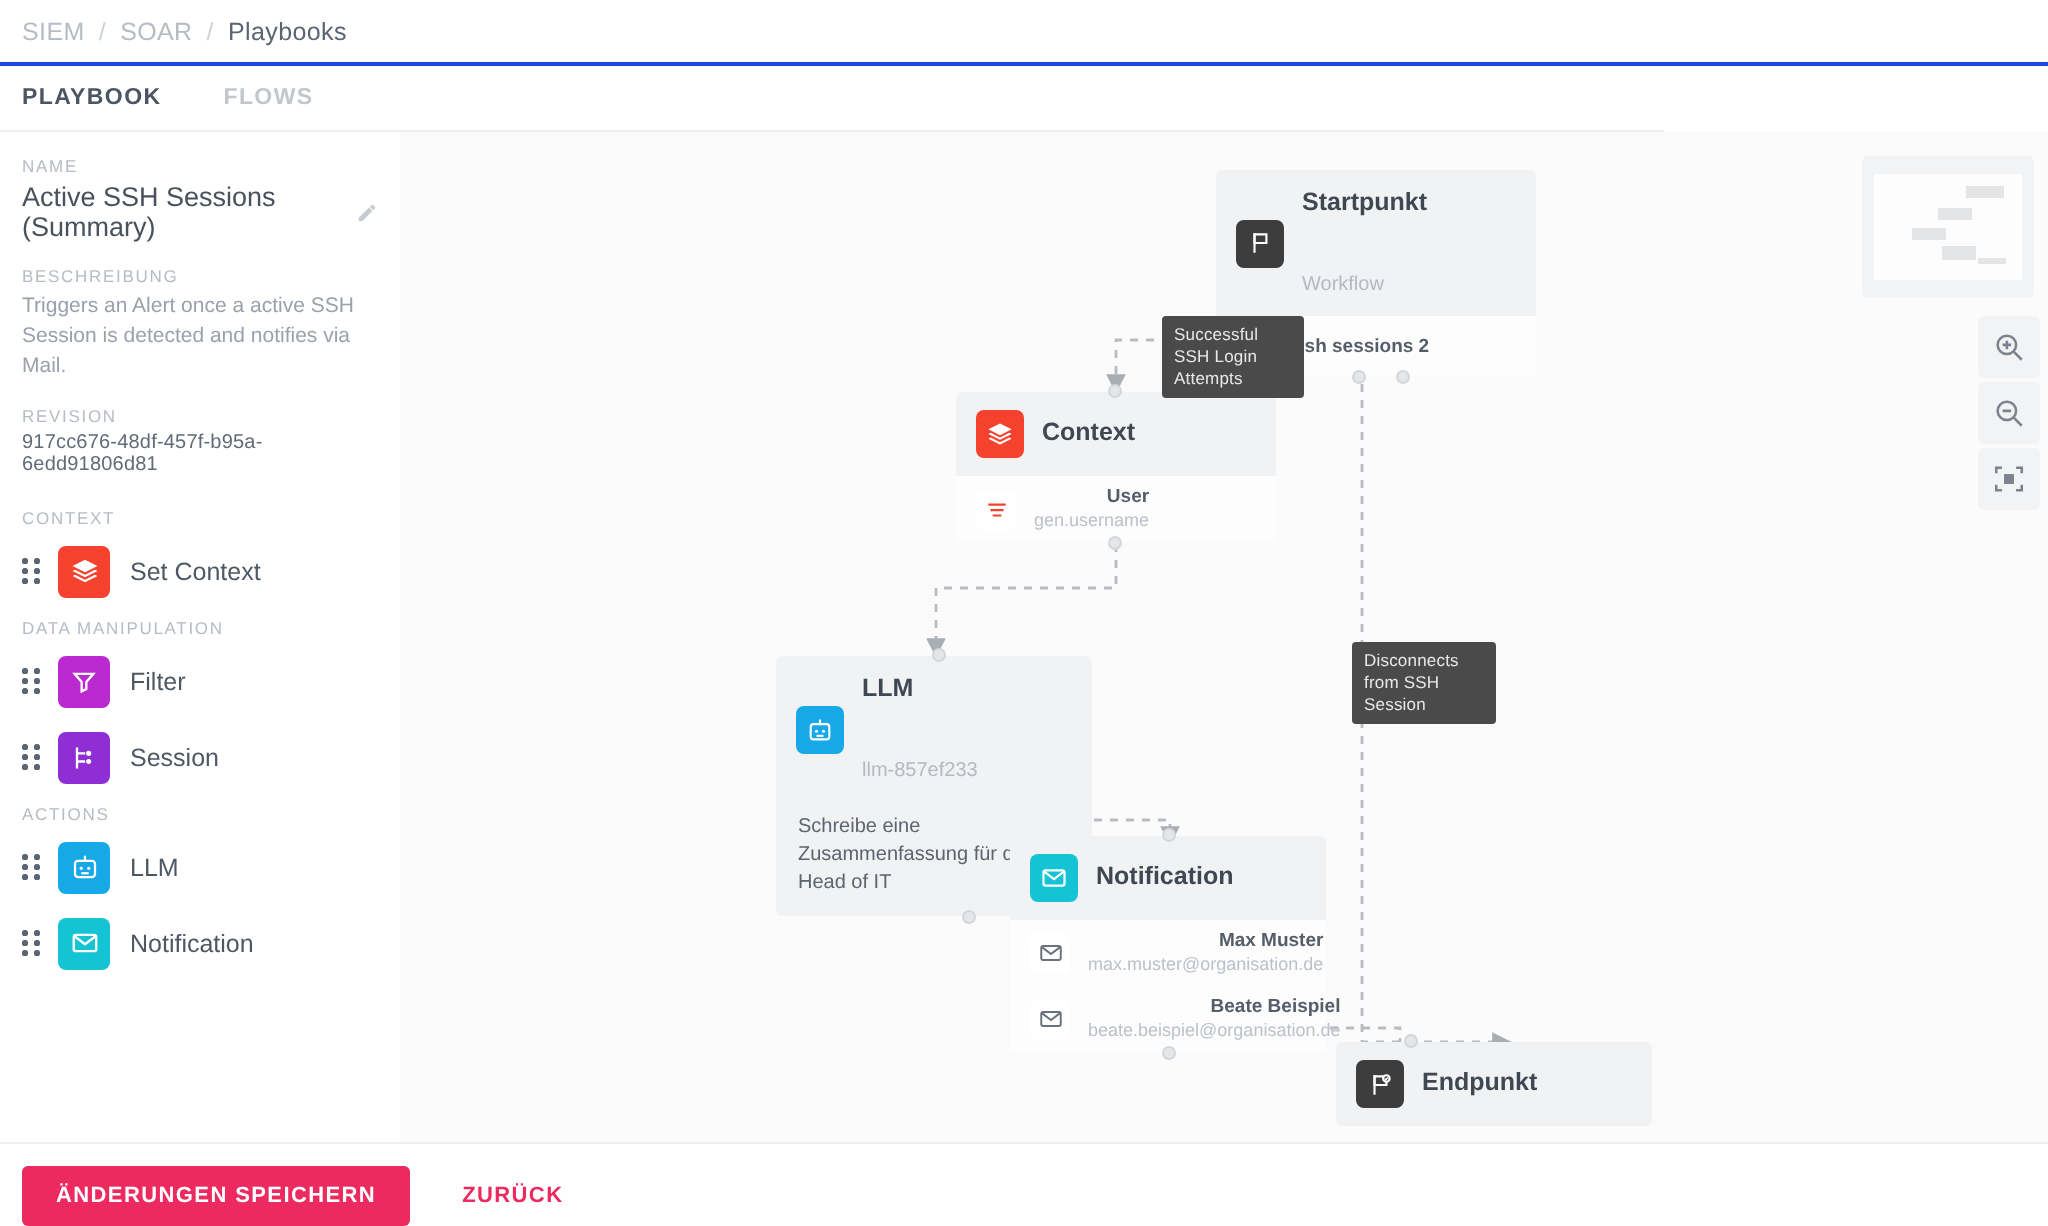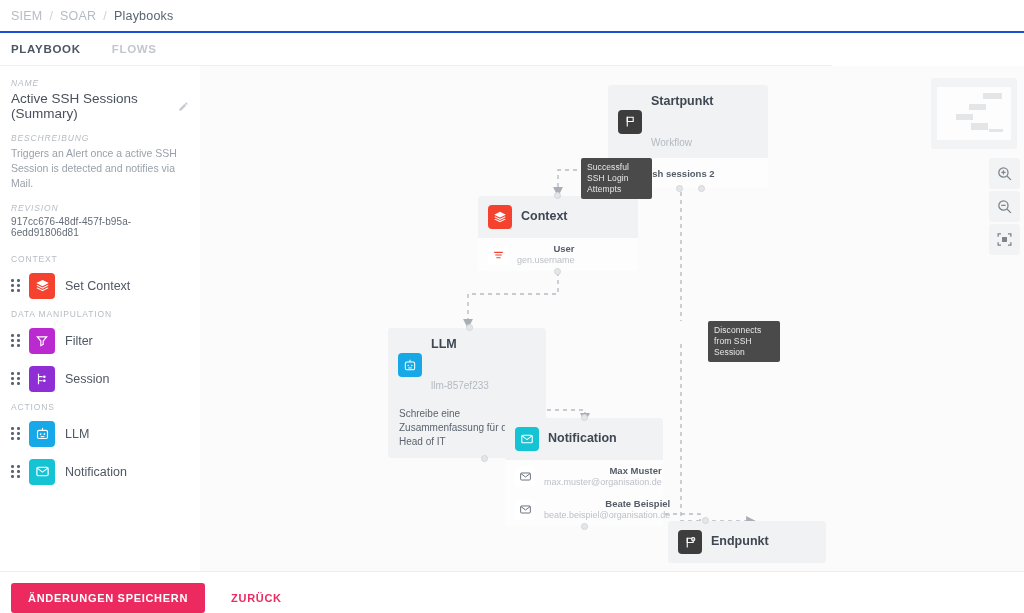--- a/index.html
+++ b/index.html
@@ -28,21 +28,21 @@
     border-bottom:1px solid #eceef0; background:#fff;text-align:right;
   }
   .tab { font-size:11.5px; font-weight:bold; letter-spacing:.7px; color:#c2c7ce; margin-right:31px; }
   .tab.active { color:#4b5563; }
 
   
   .sidebar {
     position:absolute; left:0; top:66px; width:200px; height:505px;
     background:#fff; padding:12px 11px 0 11px;
   }
-  .s-label { font-size:8.5px; letter-spacing:.85px; color:#b6bcc4; margin-bottom:3px; text-transform:uppercase;font-style:italic; }
+  .s-label { font-size:8.5px; letter-spacing:.85px; color:#b6bcc4; margin-bottom:3px; text-transform:uppercase; }
   .s-name { font-size:13.5px; color:#49515c; display:flex; align-items:center; gap:6px; margin-bottom:12px; }
   .pencil { width:11px; height:11px; flex:0 0 auto; opacity:.55; }
   .s-desc { font-size:10.5px; color:#9aa1ab; line-height:1.42; margin-bottom:12px; max-width:190px; }
   .s-rev { font-size:10px; color:#626b77; margin-bottom:16px; letter-spacing:.1px; }
   .sec-label { font-size:8.5px; letter-spacing:.85px; color:#b6bcc4; text-transform:uppercase; margin:4px 0 7px 0; }
 
   .pal-item { display:flex; align-items:center; height:30px; margin-bottom:8px; cursor:grab; }
   .grip { width:11px; height:13px; margin-right:7px; flex:0 0 auto;
           display:grid; grid-template-columns:repeat(2,3px); grid-template-rows:repeat(3,3px);
           gap:2px 3px; align-content:center; }
@@ -369,21 +369,21 @@
           </svg>
         </span>
         <span class="node-titles">
           <span class="node-title">Endpunkt</span>
         </span>
       </div>
       <span class="handle" style="left:34px; top:-4px;"></span>
     </div>
 
     <div class="edge-label" style="left:381px; top:92px; width:71px;">Successful SSH Login Attempts</div>
-    <div class="edge-label" style="left:508px; top:255px; width:72px;">Disconnects from SSH Session</div>
+    <div class="edge-label" style="left:476px; top:255px; width:72px;">Disconnects from SSH Session</div>
   </div>
 
   <div class="minimap">
     <div class="minimap-inner">
       <div class="mm-node" style="left:46px; top:6px; width:19px; height:6px;"></div>
       <div class="mm-node" style="left:32px; top:17px; width:17px; height:6px;"></div>
       <div class="mm-node" style="left:19px; top:27px; width:17px; height:6px;"></div>
       <div class="mm-node" style="left:34px; top:36px; width:17px; height:7px;"></div>
       <div class="mm-node" style="left:52px; top:42px; width:14px; height:3px;"></div>
     </div>

